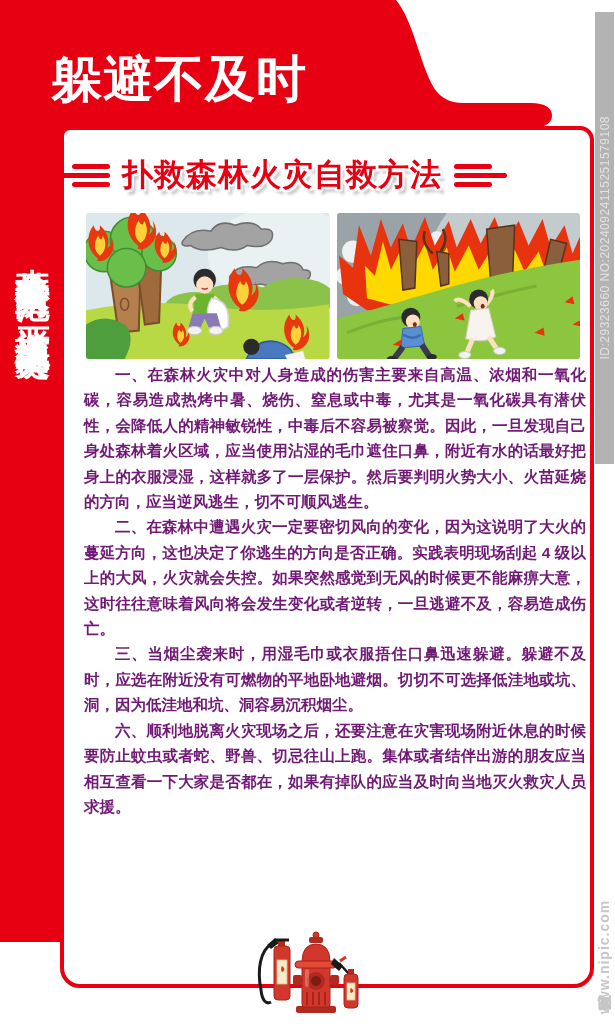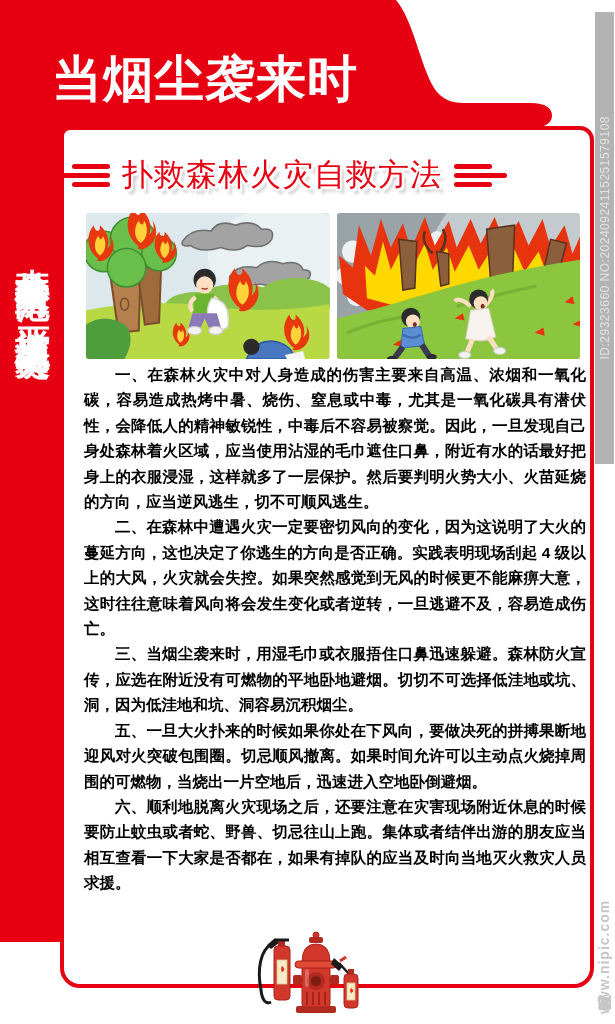--- a/index.html
+++ b/index.html
@@ -23,21 +23,21 @@
     position:absolute;left:52px;top:46px;z-index:4;
     font-size:50px;font-weight:900;color:#ffffff;letter-spacing:1px;
     white-space:nowrap;
   }
   
   .subtitle-row{
     position:absolute;left:90px;top:154px;width:384px;z-index:2;
     display:flex;align-items:center;justify-content:center;gap:12px;
   }
   .subtitle{
-    font-size:31px;font-weight:400;color:#e60012;white-space:nowrap;letter-spacing:1px;
+    font-size:31px;font-weight:700;color:#e60012;white-space:nowrap;letter-spacing:1px;
     text-shadow:
       -2px -2px 0 #fff,2px -2px 0 #fff,-2px 2px 0 #fff,2px 2px 0 #fff,
       0 -2px 0 #fff,0 2px 0 #fff,-2px 0 0 #fff,2px 0 0 #fff,
       4px 5px 3px rgba(120,120,120,0.45);
   }
   .deco{display:flex;flex-direction:column;gap:4px;}
   .deco-left{align-items:flex-end;}
   .deco-right{align-items:flex-start;}
   .deco i{display:block;height:5px;background:#e60012;border-radius:3px;}
   .deco .b1,.deco .b3{width:38px;}
@@ -45,21 +45,21 @@
   
   .illos{
     position:absolute;left:86px;top:213px;width:494px;height:146px;z-index:2;
     display:flex;gap:7px;
   }
   .illo{flex:1;border-radius:3px;overflow:hidden;}
   .illo svg{display:block;width:100%;height:100%;}
   
   .body-text{
     position:absolute;left:84px;top:362px;width:502px;z-index:2;
-    font-size:15.5px;line-height:25.4px;color:#000000;font-weight:600;
+    font-size:15.5px;line-height:25.4px;color:#701a75;font-weight:600;
     text-align:justify;
   }
   .body-text p{margin:0;text-indent:2em;}
   
   .side-text{
     position:absolute;left:50%;top:240px;transform:translateX(-50%);
     writing-mode:vertical-rl;color:#ffffff;font-size:35px;font-weight:900;
     letter-spacing:3px;white-space:nowrap;
   }
   
@@ -88,21 +88,21 @@
 
   <svg class="header-shape" width="615" height="132" viewBox="0 0 615 132">
     <path d="M0,0 H396 C414,22 419,62 434,88 C441,99 452,103 463,103 H531
              C545,103 552,108 552,115.5 C552,123 545,128 531,128 H0 Z" fill="#e60012"></path>
   </svg>
 
   <div class="left-strip">
     <div class="side-text">森林火灾重防范　严控火源是关键</div>
   </div>
 
-  <div class="title">当烟尘袭来时</div>
+  <div class="title">躲避不及时</div>
 
   <div class="subtitle-row">
     <span class="deco deco-left">
       <i class="b1"></i>
         <i class="b2"></i>
         <i class="b3"></i>
     </span>
     <span class="subtitle">扑救森林火灾自救方法</span>
     <span class="deco deco-right">
       <i class="b1"></i>
@@ -231,22 +231,21 @@
           <ellipse cx="128" cy="140" rx="6" ry="3.5" fill="#f2f2f2" stroke="#c9c9c9"></ellipse>
           <ellipse cx="163" cy="136" rx="6" ry="3.5" fill="#f2f2f2" stroke="#c9c9c9"></ellipse>
         </g>
       </svg>
     </div>
   </div>
 
   <div class="body-text">
     <p>一、在森林火灾中对人身造成的伤害主要来自高温、浓烟和一氧化碳，容易造成热烤中暑、烧伤、窒息或中毒，尤其是一氧化碳具有潜伏性，会降低人的精神敏锐性，中毒后不容易被察觉。因此，一旦发现自己身处森林着火区域，应当使用沾湿的毛巾遮住口鼻，附近有水的话最好把身上的衣服浸湿，这样就多了一层保护。然后要判明火势大小、火苗延烧的方向，应当逆风逃生，切不可顺风逃生。</p>
     <p>二、在森林中遭遇火灾一定要密切风向的变化，因为这说明了大火的蔓延方向，这也决定了你逃生的方向是否正确。实践表明现场刮起 4 级以上的大风，火灾就会失控。如果突然感觉到无风的时候更不能麻痹大意，这时往往意味着风向将会发生变化或者逆转，一旦逃避不及，容易造成伤亡。</p>
-    <p>三、当烟尘袭来时，用湿毛巾或衣服捂住口鼻迅速躲避。森林防火宣传，应选在附近没有可燃物的平地卧地避烟。切切不可选择低洼地或坑、洞，因为低洼地和坑、洞容易沉积烟尘。</p>
-    <p>五、一旦大火扑来的时候如果你处在下风向，要做决死的拼搏果断地迎风对火突破包围圈。切忌顺风撤离。如果时间允许可以主动点火烧掉周围的可燃物，当烧出一片空地后，迅速进入空地卧倒避烟。</p>
+    <p>三、当烟尘袭来时，用湿毛巾或衣服捂住口鼻迅速躲避。躲避不及时，应选在附近没有可燃物的平地卧地避烟。切切不可选择低洼地或坑、洞，因为低洼地和坑、洞容易沉积烟尘。</p>
     <p>六、顺利地脱离火灾现场之后，还要注意在灾害现场附近休息的时候要防止蚊虫或者蛇、野兽、切忌往山上跑。集体或者结伴出游的朋友应当相互查看一下大家是否都在，如果有掉队的应当及时向当地灭火救灾人员求援。</p>
   </div>
 
   <svg class="fire-equip" viewBox="0 0 124 92">
 
     <g>
       <path d="M20 16 C8 22 5 42 9 62 C10 72 14 77 19 74" stroke="#1a1a1a" stroke-width="3" fill="none"></path>
       <path d="M15 17 L23 10 L27 15 L19 21 Z" fill="#1a1a1a"></path>
       <rect x="26" y="11" width="7" height="8" fill="#b02a20"></rect>
       <path d="M23 12 h14" stroke="#1a1a1a" stroke-width="3"></path>

